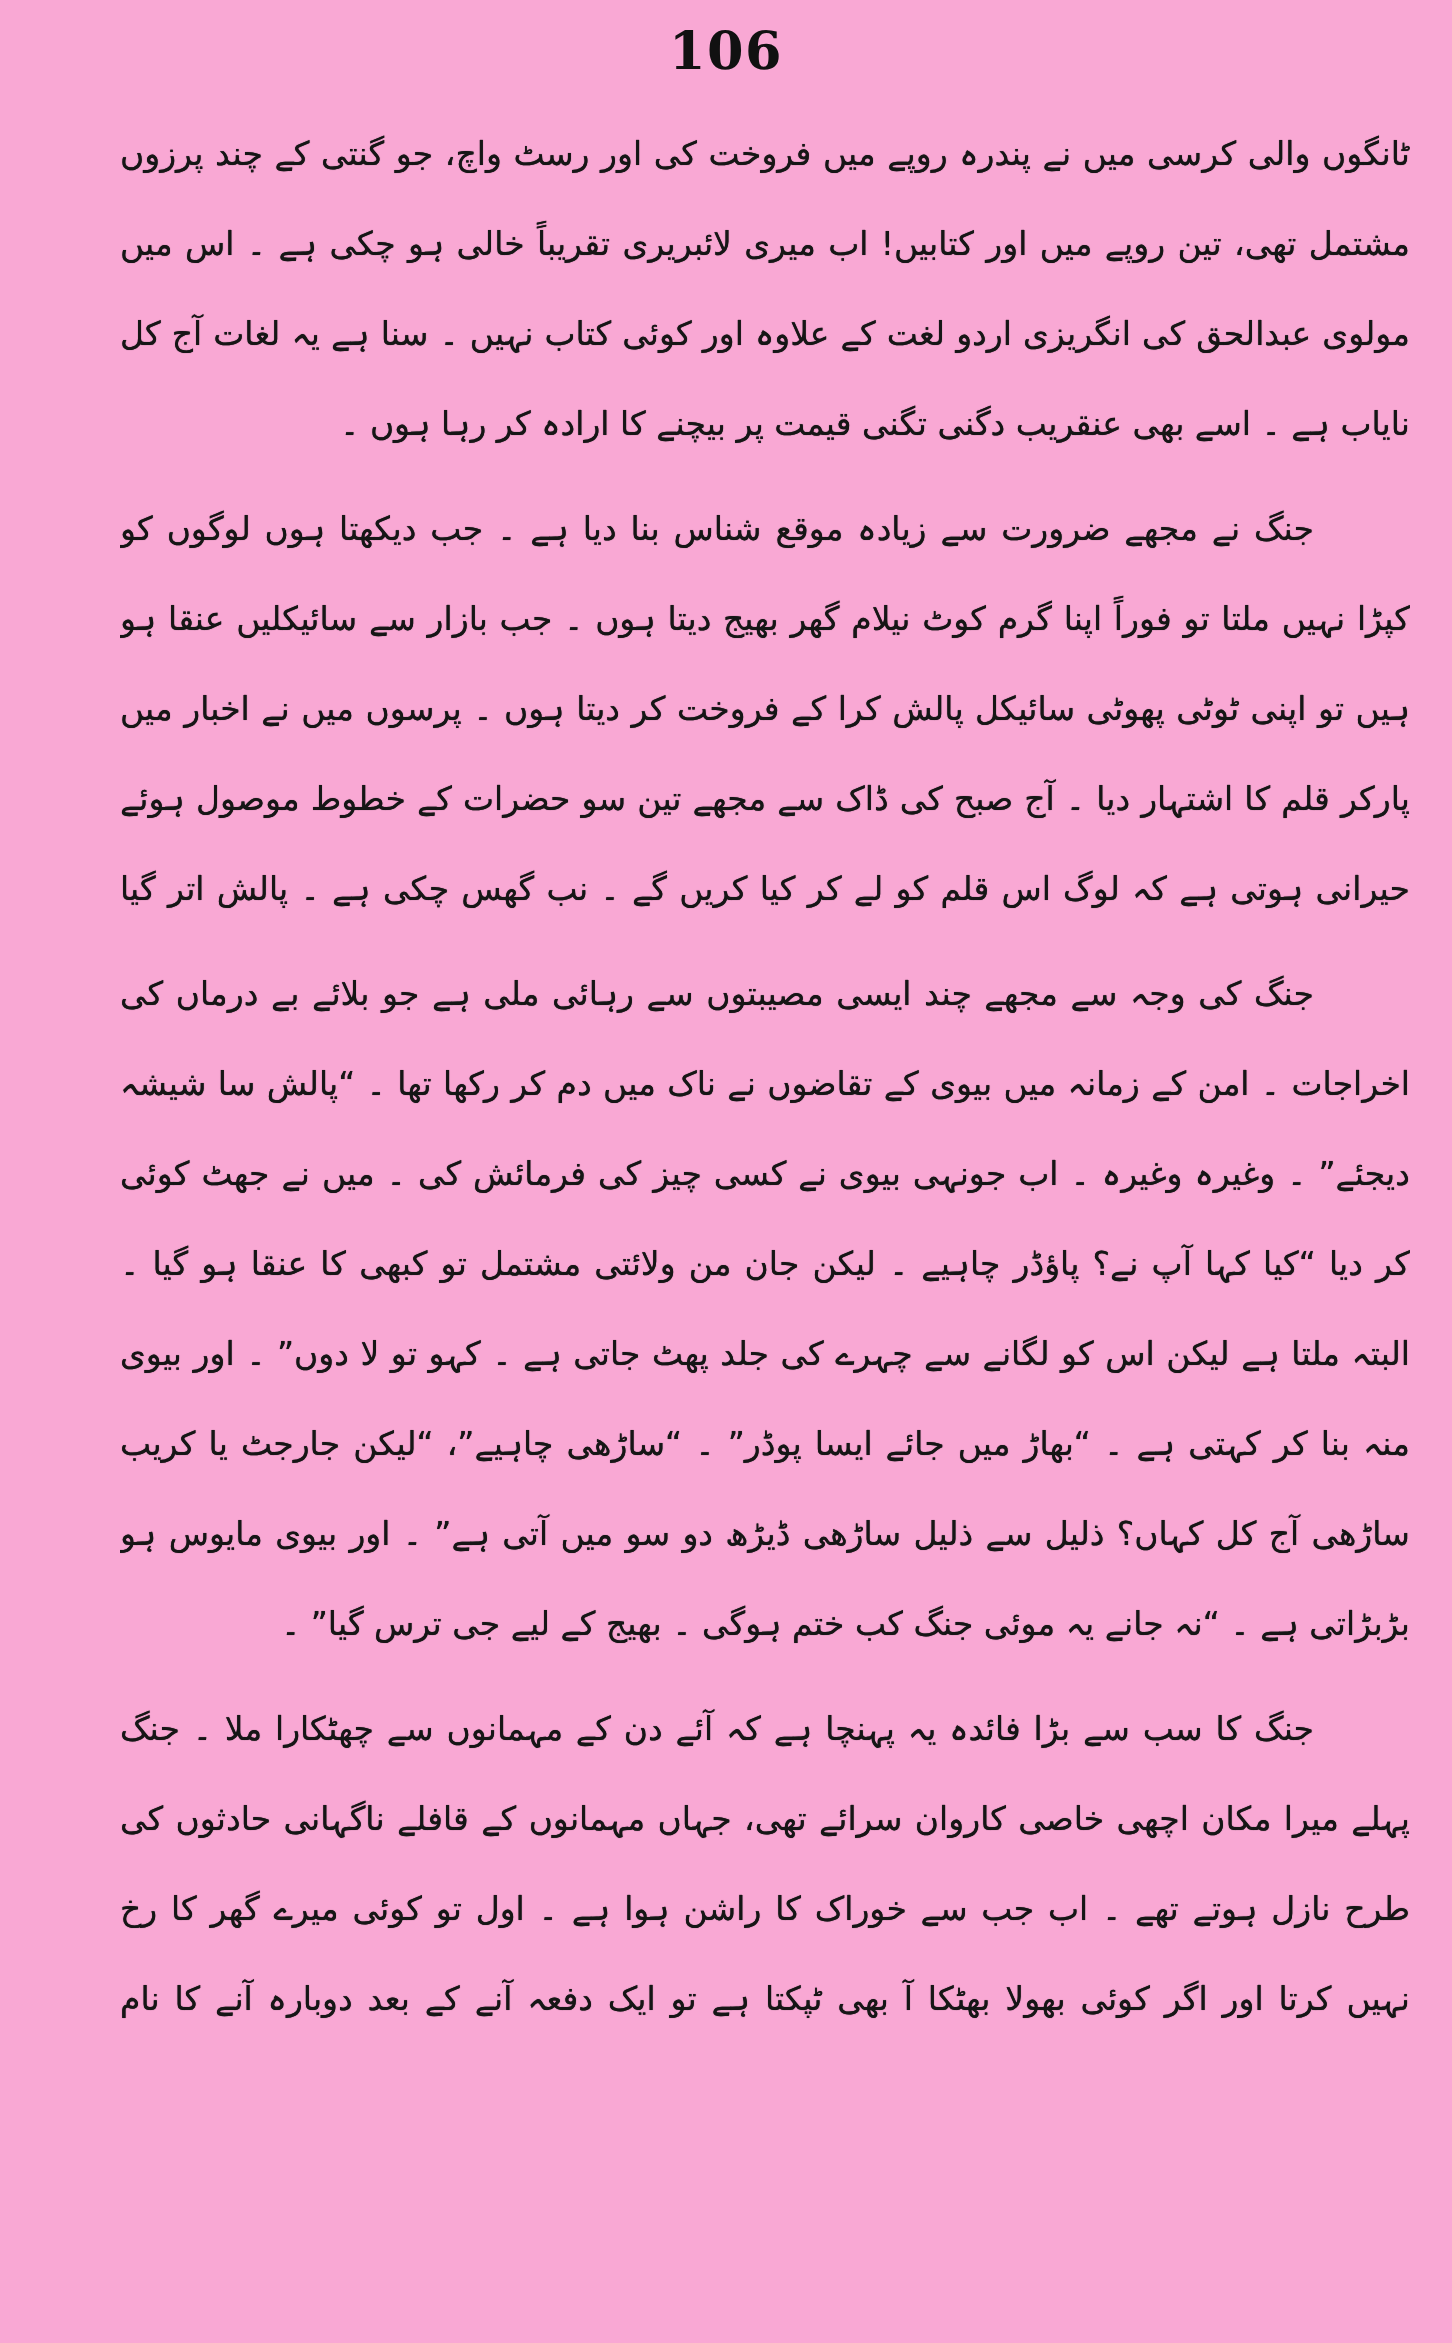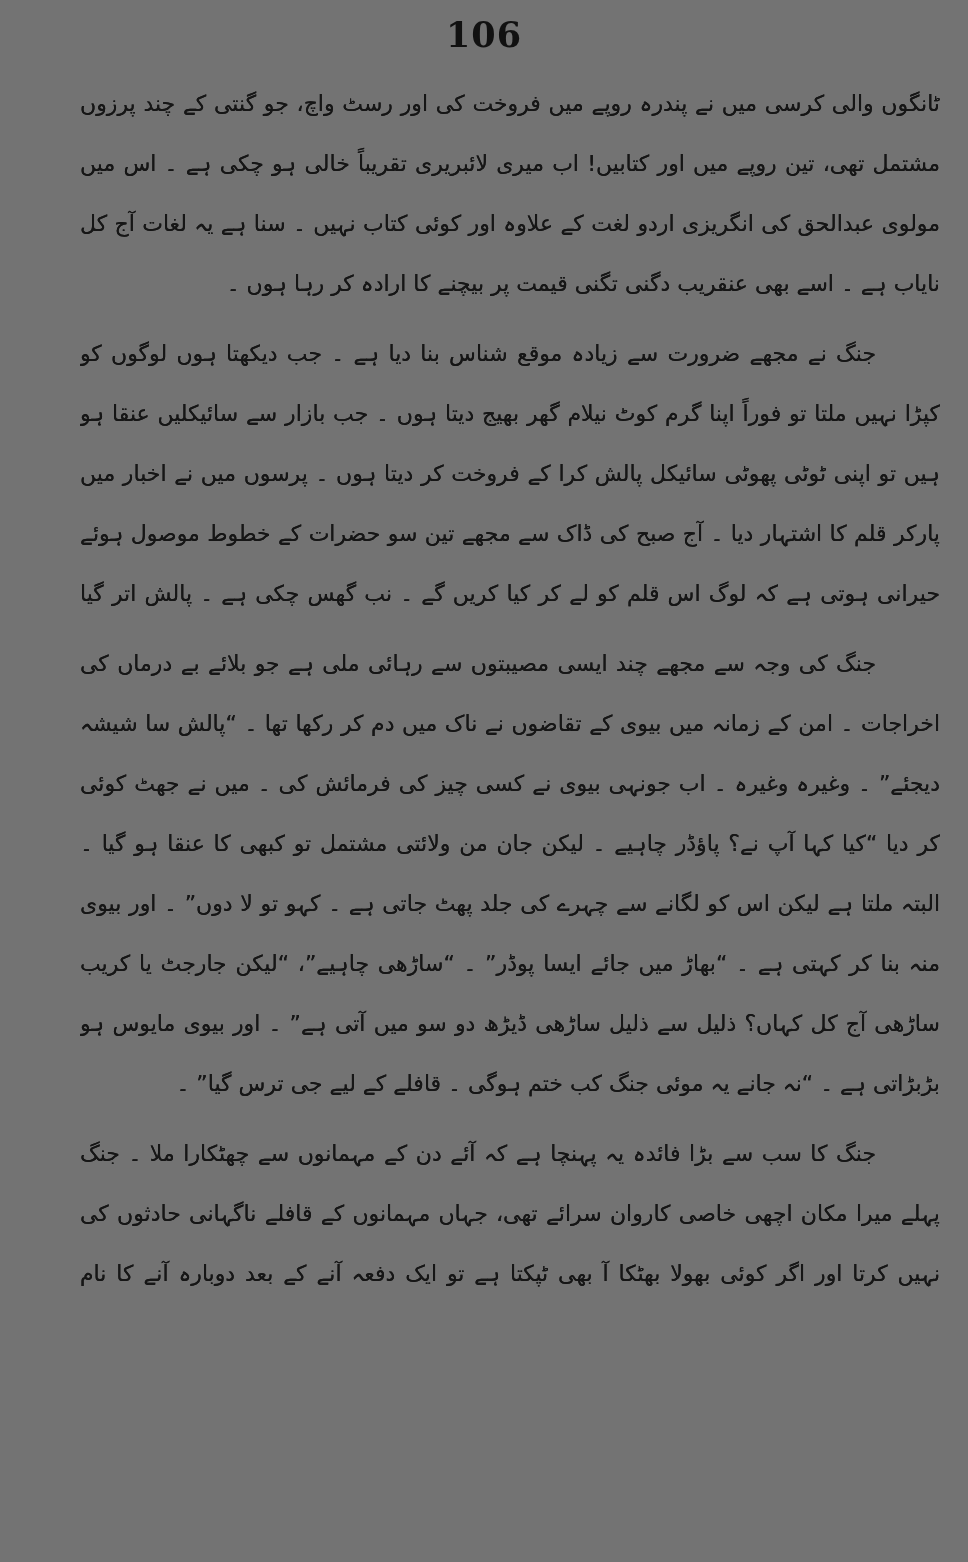--- a/index.html
+++ b/index.html
@@ -5,21 +5,21 @@
   html, body {
     margin: 0;
     padding: 0;
     background: #e9e7e2;
   }
   .page {
     position: relative;
     width: 968px;
     height: 1562px;
     margin: 0 auto;
-    background: #737373;
+    background: #f9a8d4;
     color: #141414;
     overflow: hidden;
     box-shadow: 0 0 6px rgba(0,0,0,.25);
   }
   .page-number {
     position: absolute;
     top: 14px;
     left: 0;
     right: 0;
     text-align: center;
@@ -82,23 +82,24 @@
     </div>
 
     <div class="para">
       <div class="line indent">جنگ کی وجہ سے مجھے چند ایسی مصیبتوں سے رہائی ملی ہے جو بلائے بے درماں کی طرح</div>
       <div class="line">اخراجات ۔ امن کے زمانہ میں بیوی کے تقاضوں نے ناک میں دم کر رکھا تھا ۔ “پالش سا شیشہ لا</div>
       <div class="line">دیجئے” ۔ وغیرہ وغیرہ ۔ اب جونہی بیوی نے کسی چیز کی فرمائش کی ۔ میں نے جھٹ کوئی عذر پیش</div>
       <div class="line">کر دیا “کیا کہا آپ نے؟ پاؤڈر چاہیے ۔ لیکن جان من ولائتی مشتمل تو کبھی کا عنقا ہو گیا ۔ دیسی</div>
       <div class="line">البتہ ملتا ہے لیکن اس کو لگانے سے چہرے کی جلد پھٹ جاتی ہے ۔ کہو تو لا دوں” ۔ اور بیوی لمبا سا</div>
       <div class="line">منہ بنا کر کہتی ہے ۔ “بھاڑ میں جائے ایسا پوڈر” ۔ “ساڑھی چاہیے”، “لیکن جارجٹ یا کریب کی</div>
       <div class="line">ساڑھی آج کل کہاں؟ ذلیل سے ذلیل ساڑھی ڈیڑھ دو سو میں آتی ہے” ۔ اور بیوی مایوس ہو کر</div>
-      <div class="line last">بڑبڑاتی ہے ۔ “نہ جانے یہ موئی جنگ کب ختم ہوگی ۔ قافلے کے لیے جی ترس گیا” ۔</div>
+      <div class="line last">بڑبڑاتی ہے ۔ “نہ جانے یہ موئی جنگ کب ختم ہوگی ۔ بھیج کے لیے جی ترس گیا” ۔</div>
     </div>
 
     <div class="para">
       <div class="line indent">جنگ کا سب سے بڑا فائدہ یہ پہنچا ہے کہ آئے دن کے مہمانوں سے چھٹکارا ملا ۔ جنگ سے</div>
       <div class="line">پہلے میرا مکان اچھی خاصی کاروان سرائے تھی، جہاں مہمانوں کے قافلے ناگہانی حادثوں کی</div>
+      <div class="line">طرح نازل ہوتے تھے ۔ اب جب سے خوراک کا راشن ہوا ہے ۔ اول تو کوئی میرے گھر کا رخ</div>
       <div class="line">نہیں کرتا اور اگر کوئی بھولا بھٹکا آ بھی ٹپکتا ہے تو ایک دفعہ آنے کے بعد دوبارہ آنے کا نام</div>
     </div>
 
   </div>
 </div>
 
 </body></html>

